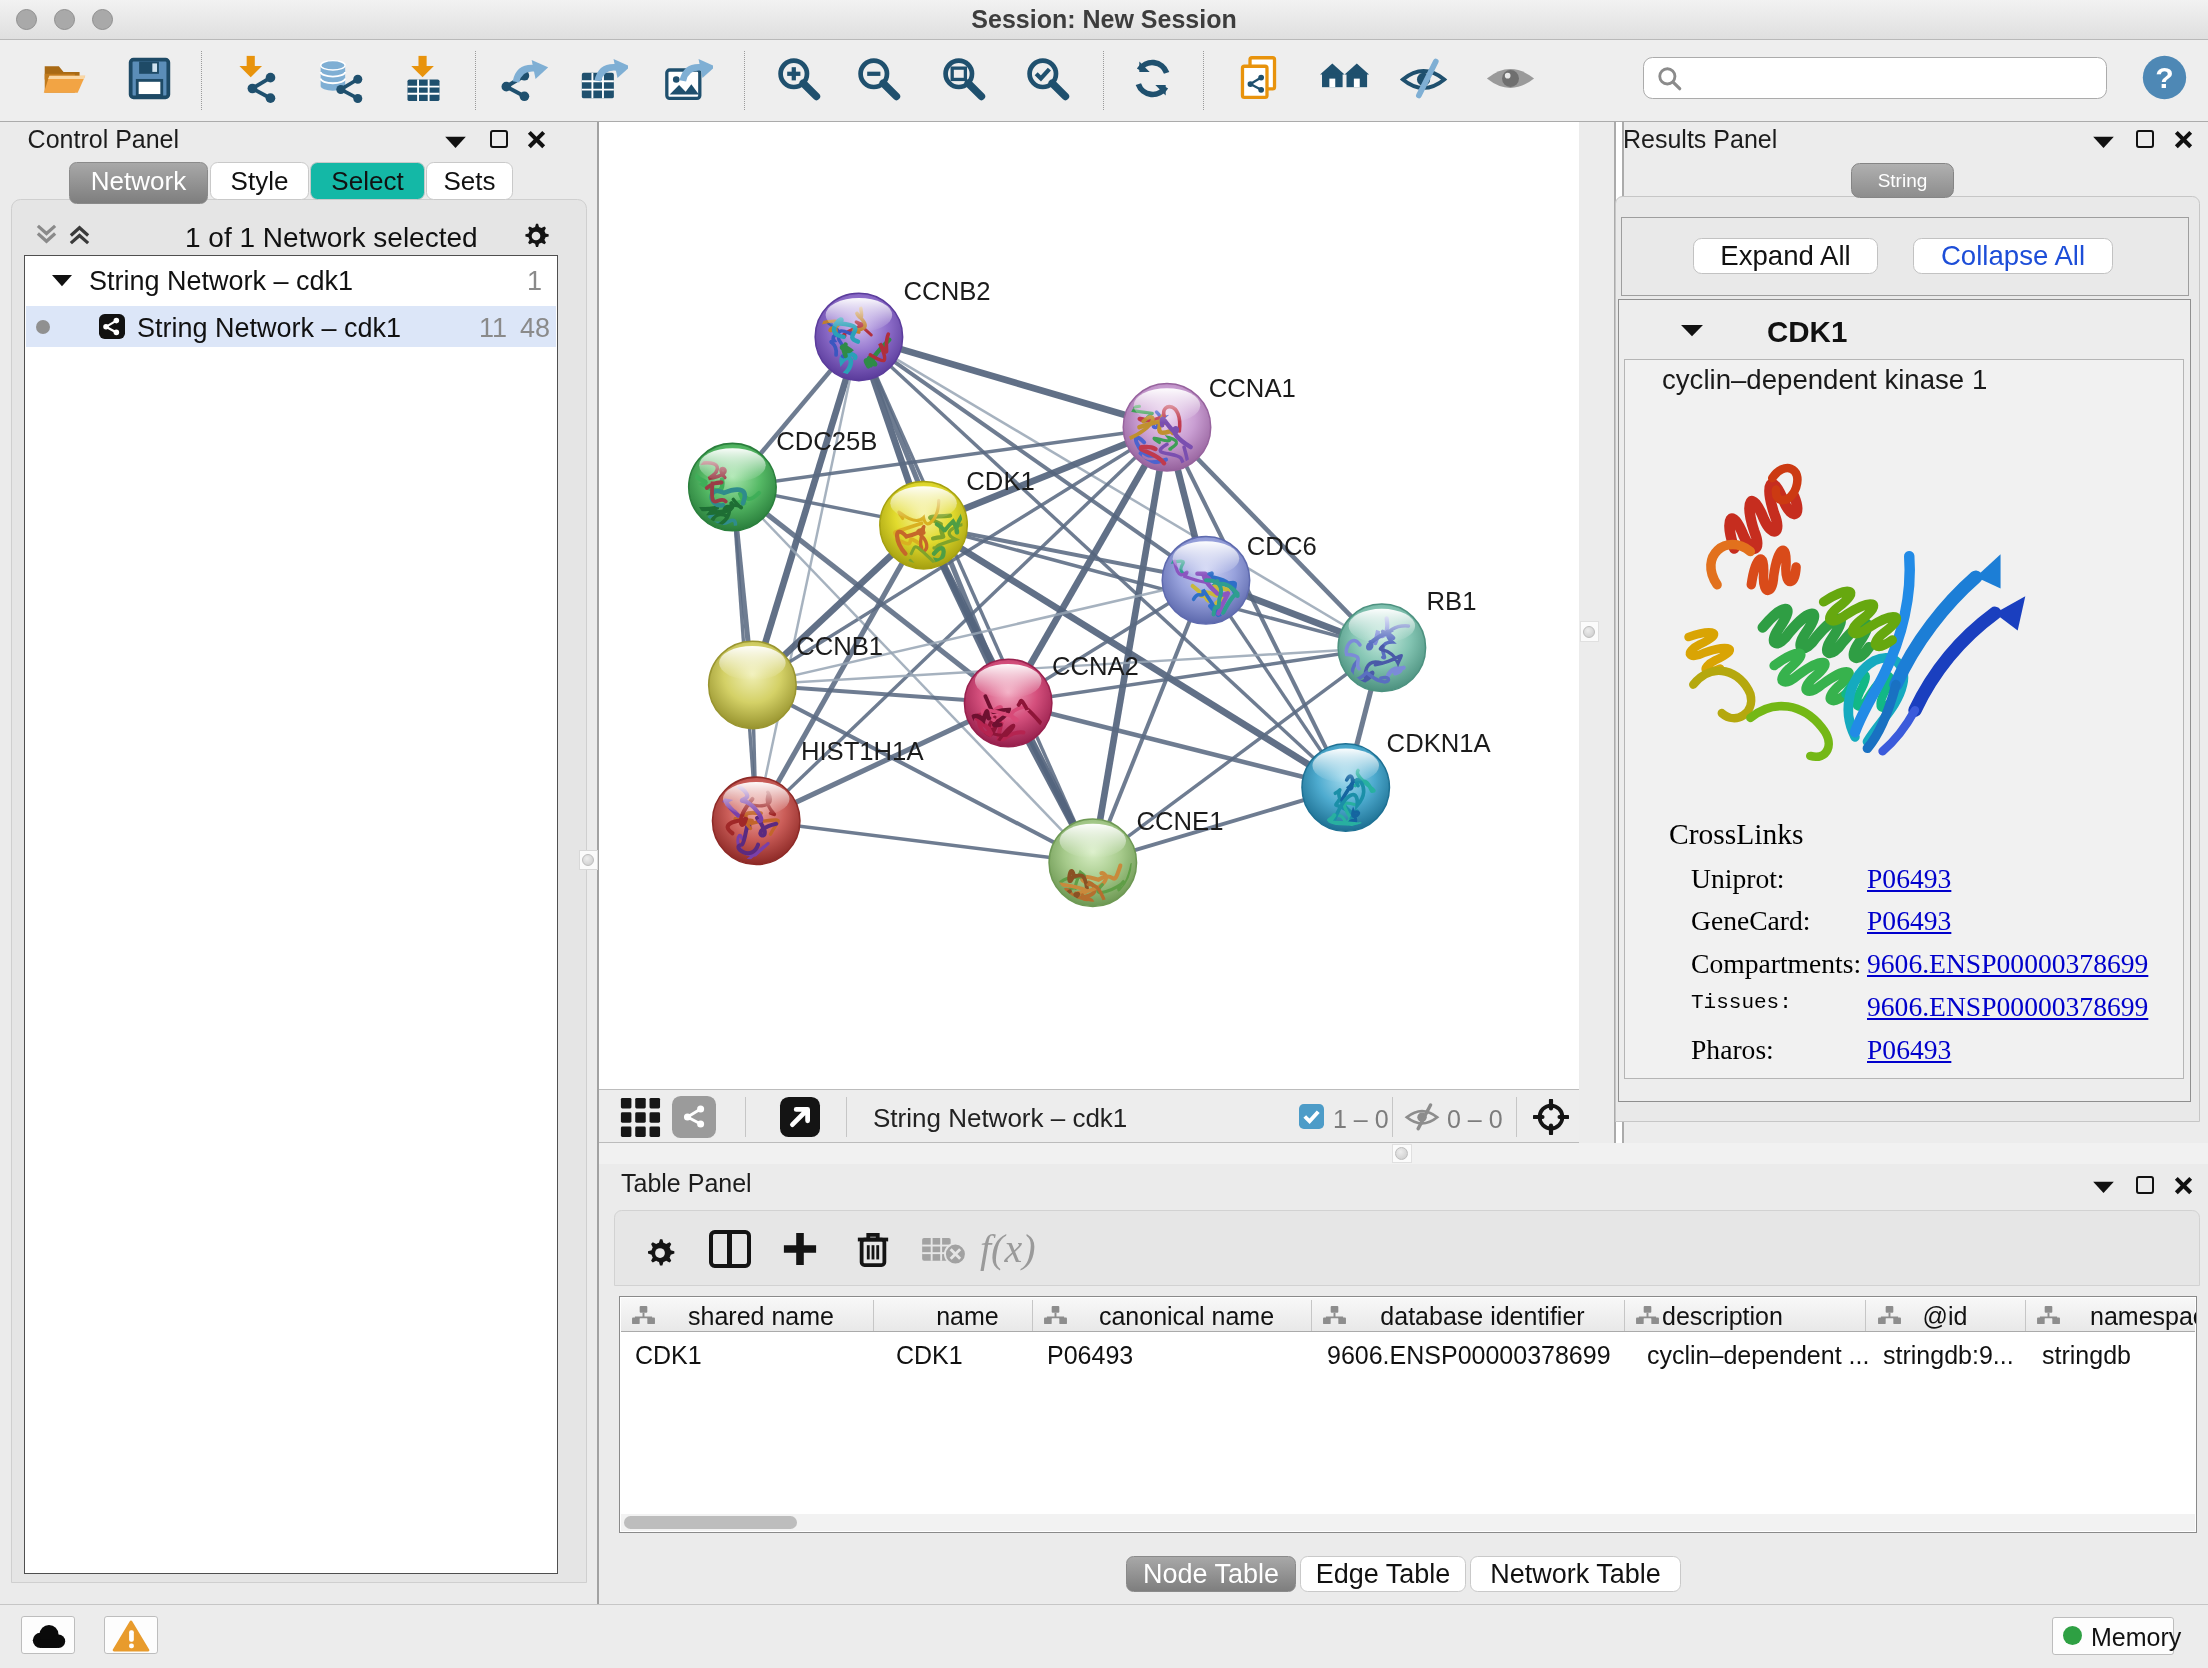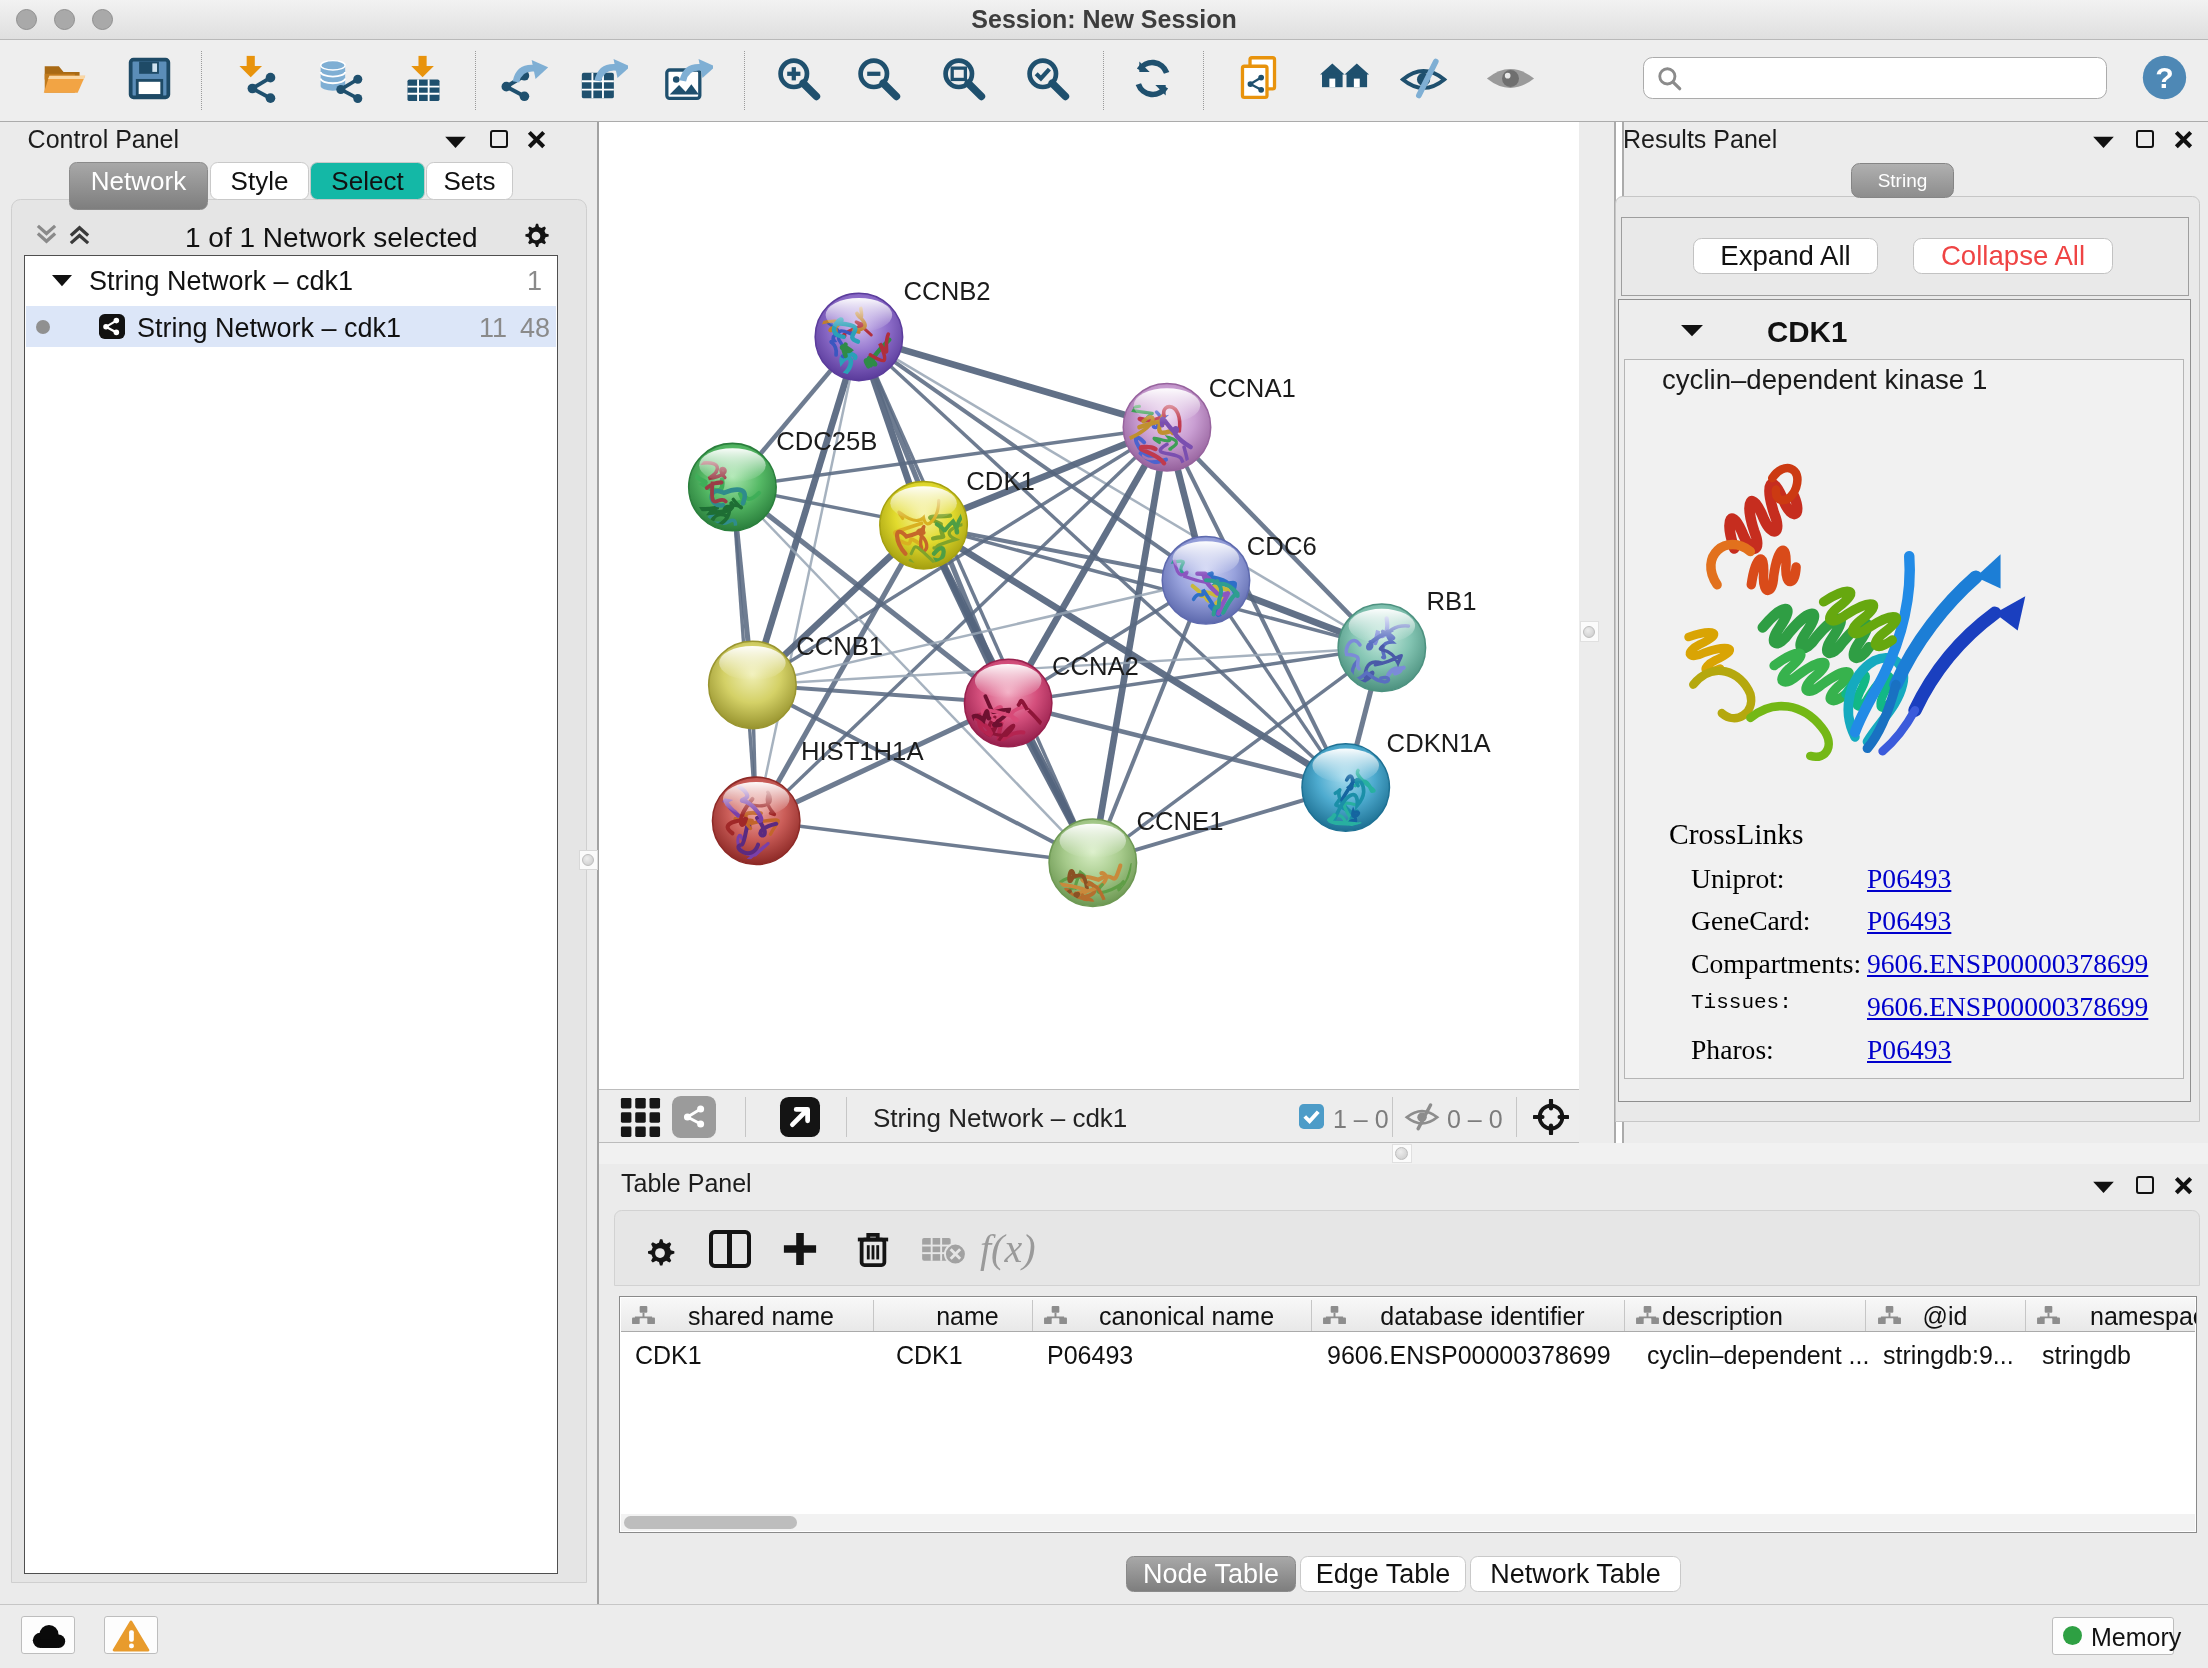--- a/index.html
+++ b/index.html
@@ -158,21 +158,21 @@
 <div class="txt" style="left:27.6px;top:125px;font-size:25px;color:#1c1c1c">Control Panel</div>
 <svg class="a" style="left:443px;top:134px" width="25" height="15" viewBox="0 0 26 16">
     <path d="M2,3 h22 l-11,12 z" fill="#111"></path>
   </svg>
 <div class="a" style="left:490px;top:130px;width:18px;height:18px;border:2.9px solid #111;border-radius:2.9px"></div>
 <svg class="a" style="left:525px;top:128px" width="23" height="23" viewBox="0 0 24 24">
     <path d="M3,6 L6,3 L12,9 L18,3 L21,6 L15,12 L21,18 L18,21 L12,15 L6,21 L3,18 L9,12 Z" fill="#111"></path>
   </svg>
 <div class="a" style="left:11.4px;top:199px;width:576px;height:1384px;background:#e5e5e5;border:1px solid #cfcfcf;border-radius:9.5px 9.5px 0 0"></div>
 
-<div class="a" style="left:69px;top:162px;width:139px;height:48px;background:linear-gradient(#a8a8a8,#7e7e7e);color:#fff;border:1px solid #8a8a8a;border-radius:7.6px;font-size:26px;text-align:center;line-height:36px">Network</div>
+<div class="a" style="left:69px;top:162px;width:139px;height:42px;background:linear-gradient(#a8a8a8,#7e7e7e);color:#fff;border:1px solid #8a8a8a;border-radius:7.6px;font-size:26px;text-align:center;line-height:36px">Network</div>
 <div class="a" style="left:210px;top:162px;width:99px;height:38px;background:#fff;color:#111;border:1px solid #c9c9c9;border-radius:7.6px;font-size:26px;text-align:center;line-height:36px">Style</div>
 <div class="a" style="left:310px;top:162px;width:115px;height:38px;background:#14b8a6;color:#111;border:1px solid #c9c9c9;border-radius:7.6px;font-size:26px;text-align:center;line-height:36px">Select</div>
 <div class="a" style="left:426px;top:162px;width:87px;height:38px;background:#fff;color:#111;border:1px solid #c9c9c9;border-radius:7.6px;font-size:26px;text-align:center;line-height:36px">Sets</div>
 
 <svg class="a" style="left:35px;top:223px" width="23" height="23" viewBox="0 0 24 24">
     <path d="M3,3 l9,8 l9,-8" fill="none" stroke="#8a8a8a" stroke-width="3.4"></path>
     <path d="M3,11 l9,8 l9,-8" fill="none" stroke="#8a8a8a" stroke-width="3.4"></path>
   </svg>
 <svg class="a" style="left:68px;top:223px" width="23" height="23" viewBox="0 0 24 24">
     <path d="M3,21 l9,-8 l9,8" fill="none" stroke="#3a3a3a" stroke-width="3.4"></path>
@@ -602,21 +602,21 @@
     <path d="M2,3 h22 l-11,12 z" fill="#111"></path>
   </svg>
 <div class="a" style="left:2136px;top:130px;width:18px;height:18px;border:2.9px solid #111;border-radius:2.9px"></div>
 <svg class="a" style="left:2172px;top:128px" width="23" height="23" viewBox="0 0 24 24">
     <path d="M3,6 L6,3 L12,9 L18,3 L21,6 L15,12 L21,18 L18,21 L12,15 L6,21 L3,18 L9,12 Z" fill="#111"></path>
   </svg>
 <div class="a" style="left:1615px;top:196px;width:585px;height:926px;background:#e9e9e9;border:1px solid #c6c6c6;border-radius:7.6px 7.6px 0 0"></div>
 <div class="a" style="left:1851px;top:163px;width:103px;height:35px;background:linear-gradient(#b0b0b0,#8d8d8d);border:1px solid #858585;border-radius:8.6px;color:#fff;font-size:19px;text-align:center;line-height:34px">String</div>
 <div class="a" style="left:1621px;top:217px;width:568px;height:79px;border:1.9px solid #9e9e9e"></div>
 <div class="a" style="left:1693px;top:238px;width:185px;height:36px;background:#fff;border:1.9px solid #c2c2c2;border-radius:8.6px;font-size:27.6px;text-align:center;line-height:33px;color:#111">Expand All</div>
-<div class="a" style="left:1913px;top:238px;width:200px;height:36px;background:#fff;border:1.9px solid #c2c2c2;border-radius:8.6px;font-size:27.6px;text-align:center;line-height:33px;color:#ef4444">Collapse All</div>
+<div class="a" style="left:1913px;top:238px;width:200px;height:36px;background:#fff;border:1.9px solid #c2c2c2;border-radius:8.6px;font-size:27.6px;text-align:center;line-height:33px;color:#1d4ed8">Collapse All</div>
 <div class="a" style="left:1618px;top:299px;width:573px;height:803px;background:#ededed;border:1.9px solid #8f8f8f"></div>
 <svg class="a" style="left:1680px;top:323px" width="24" height="14.3" viewBox="0 0 25 15">
     <path d="M1,2 h23 l-11.5,12 z" fill="#111"></path>
   </svg>
 <div class="txt" style="left:1767px;top:315px;font-size:29.5px;font-weight:bold;color:#111">CDK1</div>
 <div class="a" style="left:1624px;top:359px;width:560px;height:720px;background:#f1f1f1;border:1px solid #b5b5b5"></div>
 <div class="txt" style="left:1662px;top:364px;font-size:27.6px;color:#1a1a1a">cyclin–dependent kinase 1</div>
 
 <svg class="a" style="left:1660px;top:442px" width="371" height="333" viewBox="0 0 390 350">
 <g fill="none" stroke-linecap="round">

